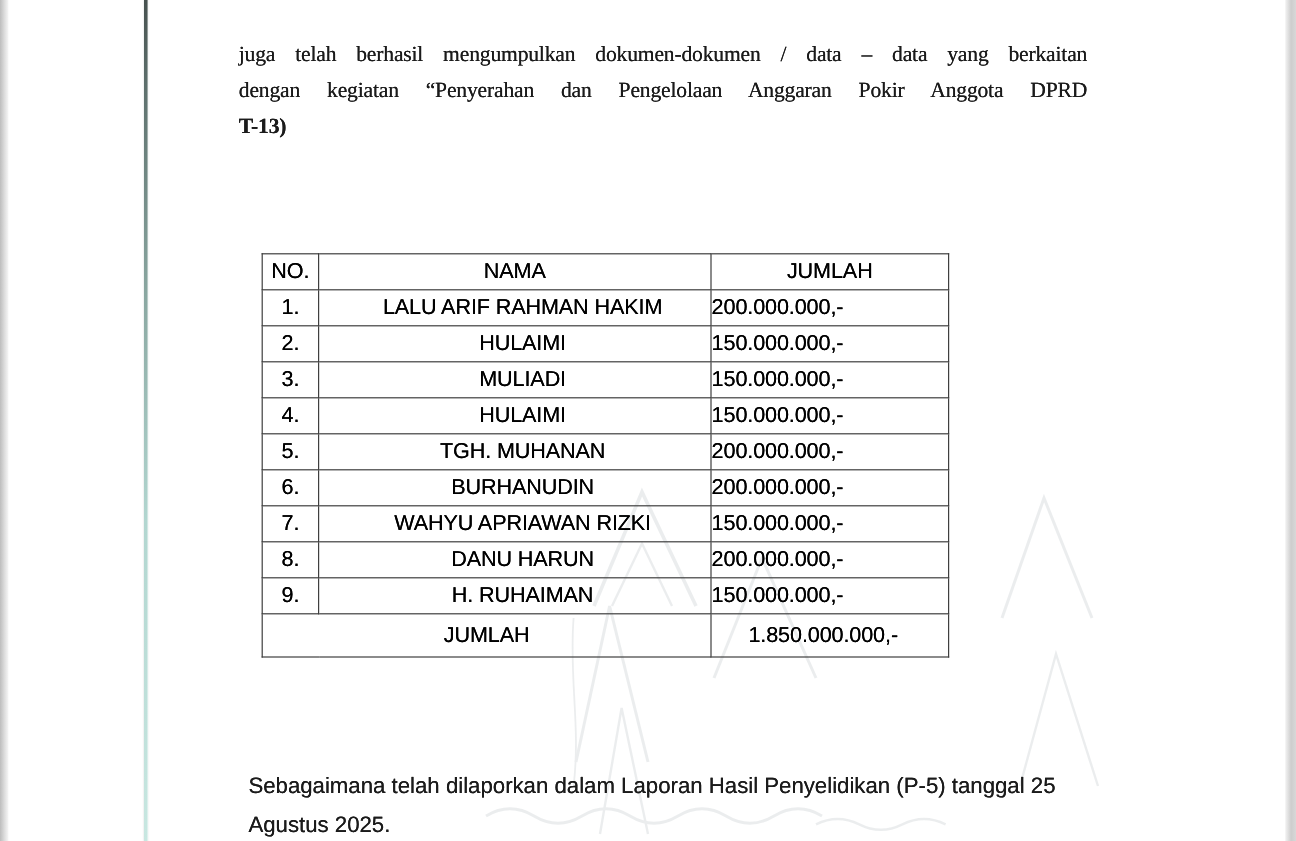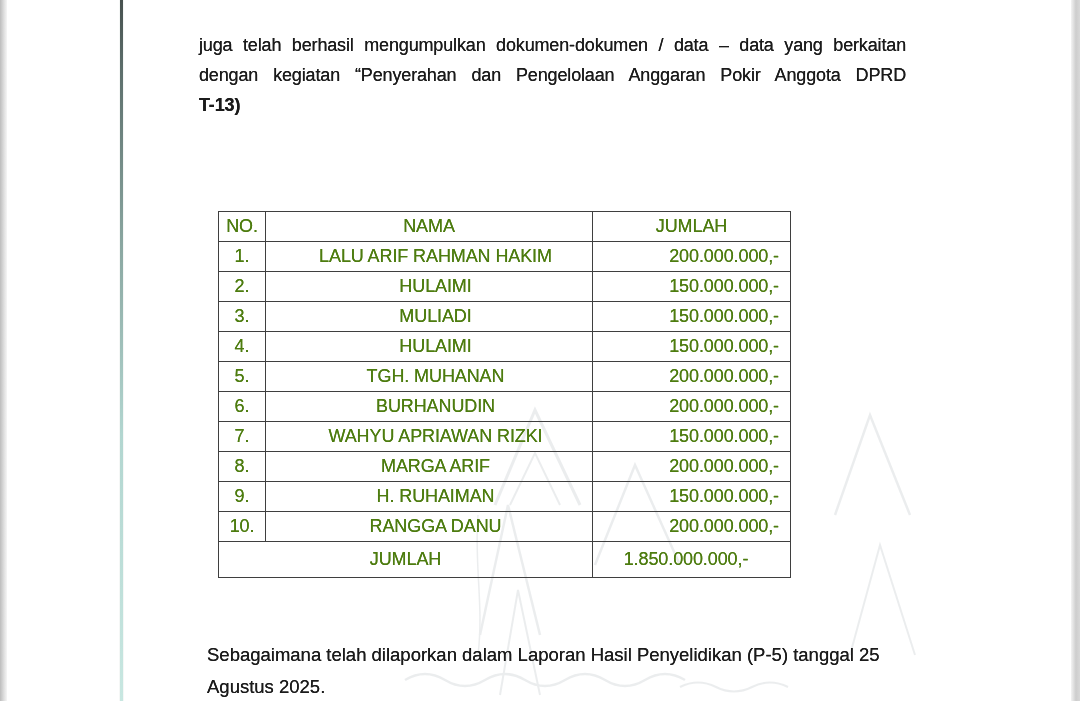--- a/index.html
+++ b/index.html
@@ -31,47 +31,47 @@
   .watermark {
     position:absolute; left:380px; top:355px; width:620px; height:346px;
     opacity:.14; pointer-events:none;
   }
 
   .doc-text { text-shadow:0 0 .45px currentColor; }
 
   
   .intro {
     position:absolute; left:199px; top:30px; width:707px;
-    font-size:18px; line-height:30px; letter-spacing:-0.15px;
+    font-size:18px; line-height:30px; letter-spacing:-0.15px;font-family:Liberation Serif, serif;
   }
   .line { width:100%; }
   .line.j { text-align:justify; text-align-last:justify; }
   .b { font-weight:700; }
 
   
   table.doc-table {
     position:absolute; left:218px; top:211px;
     border-collapse:collapse; table-layout:fixed;
     width:572px; font-size:18px; letter-spacing:-0.1px;
-    color:#4d7c0f;
+    color:#000000;
   }
   .doc-table col.c-no { width:47px; }
   .doc-table col.c-nama { width:327px; }
   .doc-table col.c-jumlah { width:198px; }
   .doc-table th, .doc-table td {
     border:1.5px solid #3f3f3f;
     font-weight:400; padding:0;
     text-shadow:0 0 .45px currentColor;
     overflow:hidden; white-space:nowrap;
   }
   .doc-table thead th { height:29px; text-align:center; }
   .doc-table tbody td { height:29px; }
   .doc-table td.no { text-align:center; }
   .doc-table td.nama { text-align:center; padding-left:13px; }
-  .doc-table td.jumlah { text-align:right; padding-right:11px;margin-left:46px; }
+  .doc-table td.jumlah { text-align:left; padding-right:11px;margin-left:46px; }
   .doc-table tfoot td { height:35px; }
   .doc-table tfoot td.flabel { text-align:center; }
   .doc-table tfoot td.ftotal { text-align:center; padding-right:11px; }
 
   
   .closing {
     position:absolute; left:207px; top:639px; width:720px;
     font-size:18.5px; line-height:32px;
   }
 </style>
@@ -146,32 +146,27 @@
         <td class="nama">BURHANUDIN</td>
         <td class="jumlah">200.000.000,-</td>
       </tr>
       <tr>
         <td class="no">7.</td>
         <td class="nama">WAHYU APRIAWAN RIZKI</td>
         <td class="jumlah">150.000.000,-</td>
       </tr>
       <tr>
         <td class="no">8.</td>
-        <td class="nama">MARGA ARIF</td>
+        <td class="nama">DANU HARUN</td>
         <td class="jumlah">200.000.000,-</td>
       </tr>
       <tr>
         <td class="no">9.</td>
         <td class="nama">H. RUHAIMAN</td>
         <td class="jumlah">150.000.000,-</td>
-      </tr>
-      <tr>
-        <td class="no">10.</td>
-        <td class="nama">RANGGA DANU</td>
-        <td class="jumlah">200.000.000,-</td>
       </tr>
     </tbody>
     <tfoot>
       <tr>
         <td class="flabel" colspan="2">JUMLAH</td>
         <td class="ftotal">1.850.000.000,-</td>
       </tr>
     </tfoot>
   </table>
 

